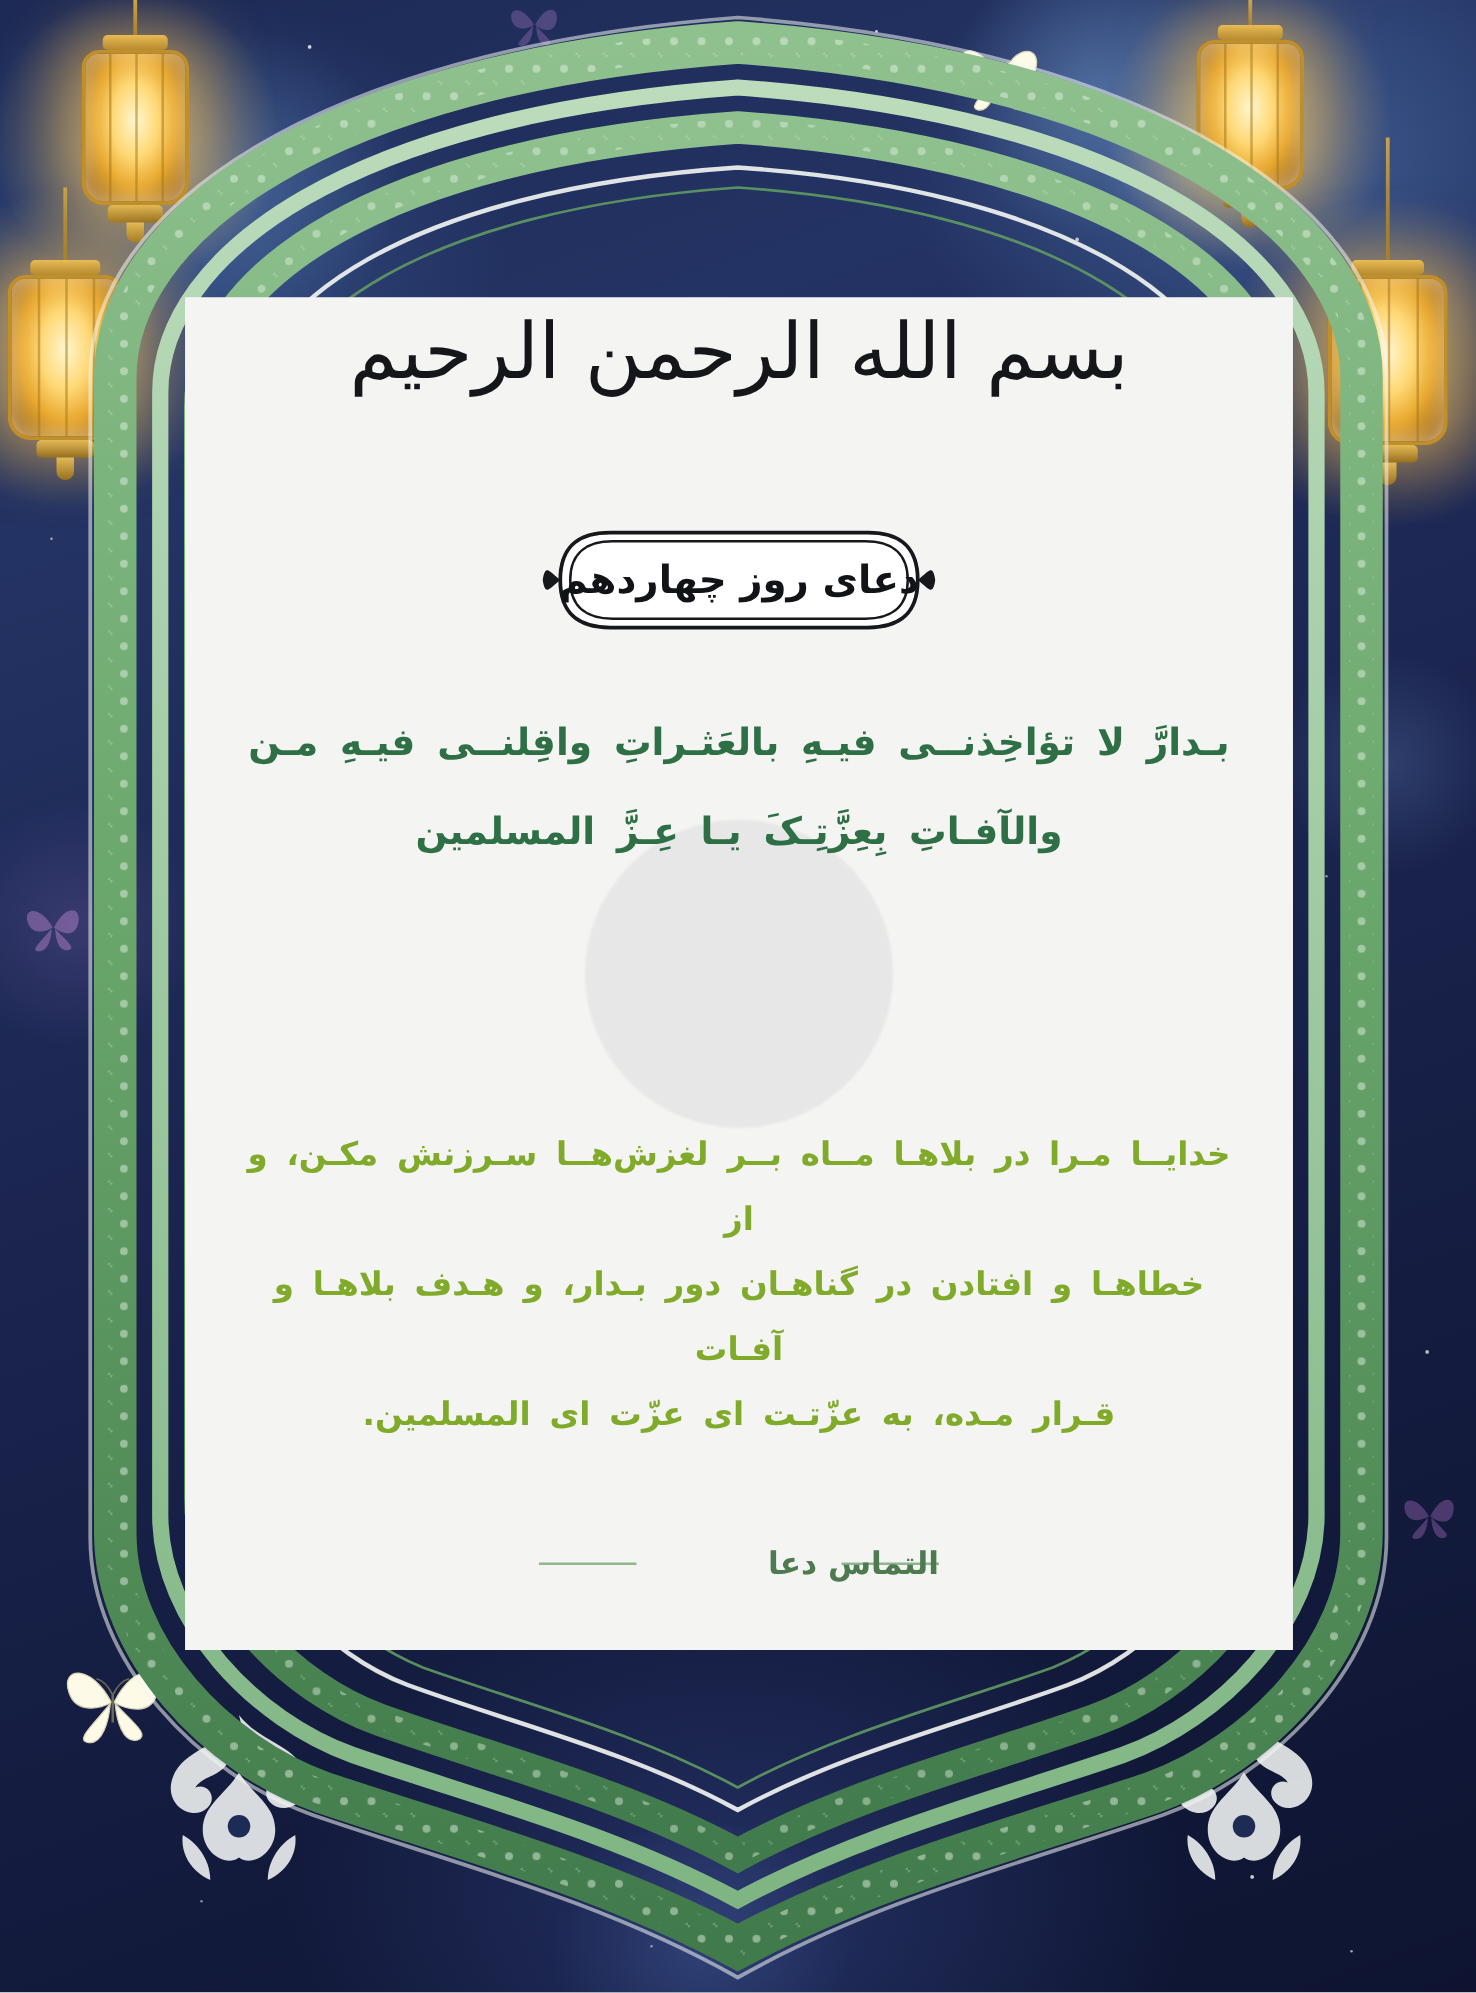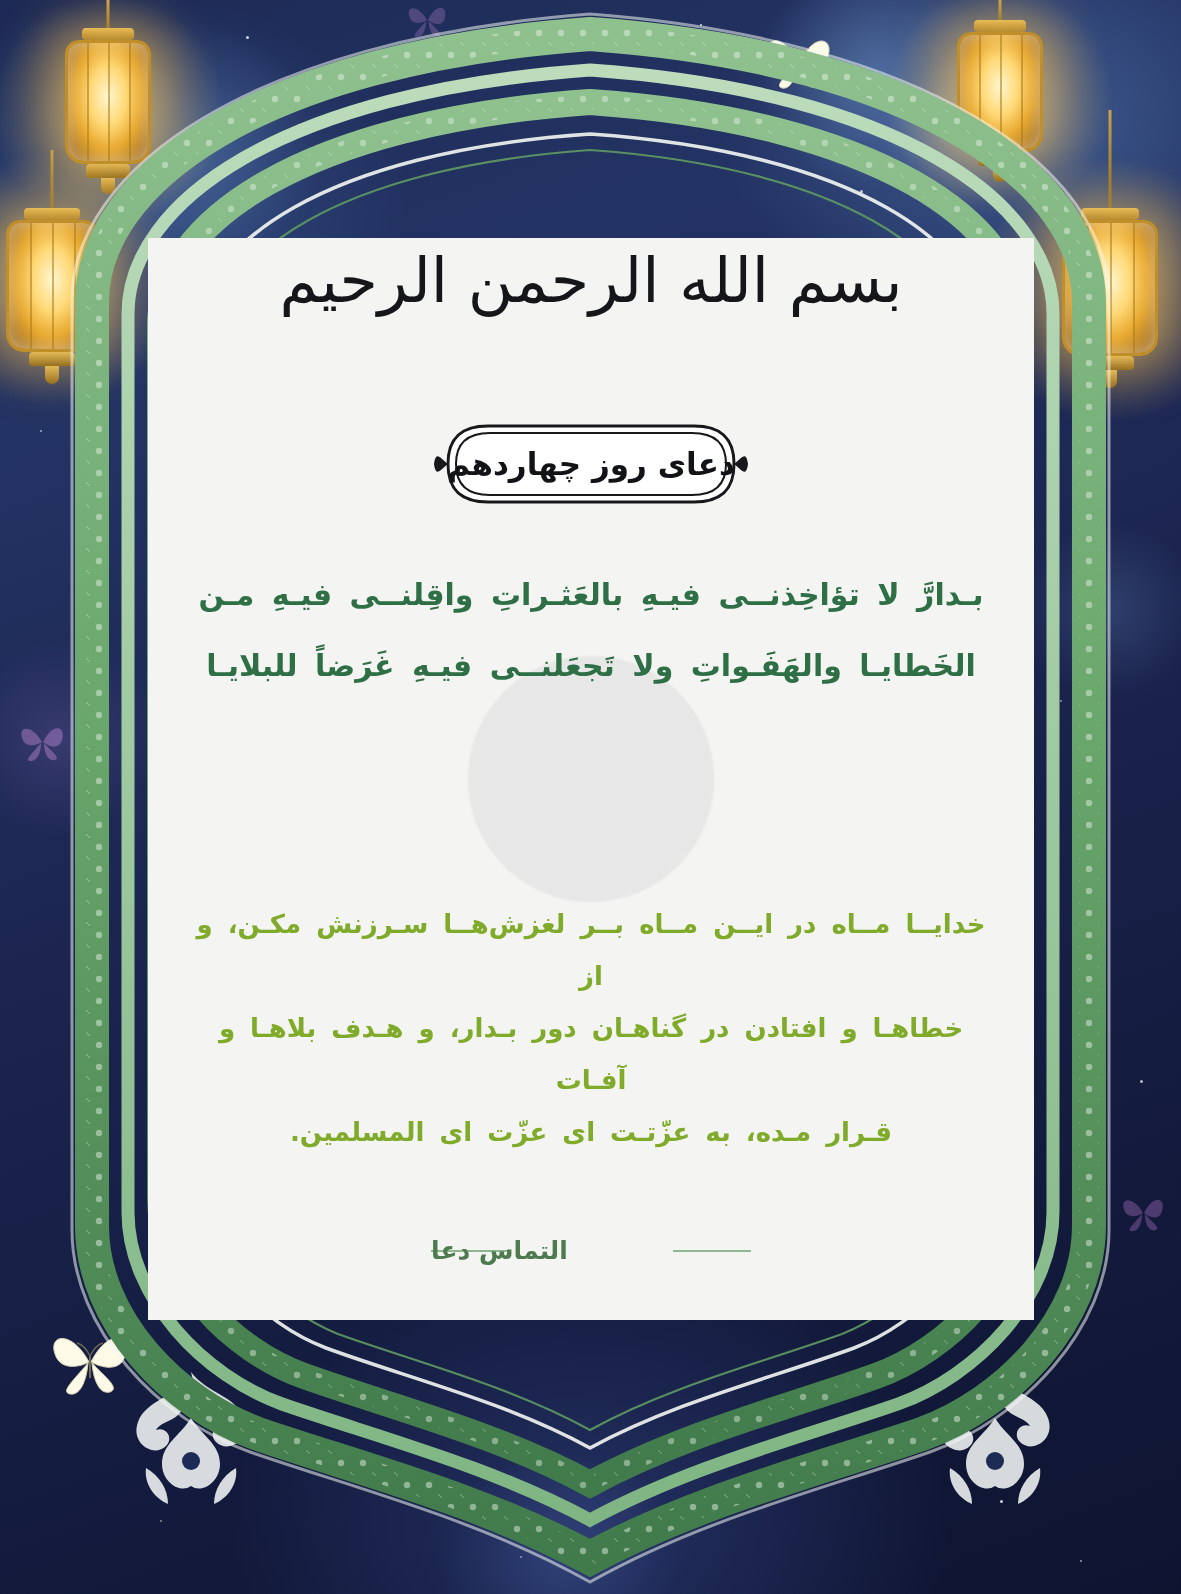--- a/index.html
+++ b/index.html
@@ -168,21 +168,21 @@
   #footer-ribbon {
     position: absolute;
     left: 50%;
     bottom: 48px;
     transform: translateX(-50%);
     width: 320px;
     height: 44px;
     z-index: 9;
     display: flex;
     align-items: center;
-    justify-content: flex-end;
+    justify-content: flex-start;
   }
   #footer-ribbon .label {
     position: relative;
     z-index: 2;
     font-size: 25px;
     font-weight: bold;
     color: #4e7a4f;
     direction: rtl;
   }
   #footer-ribbon .rule {
@@ -435,25 +435,25 @@
       </svg>
       <span class="label">دعای روز چهاردهم</span>
     </div>
 
     <div id="bismillah">
       <div class="glyph">بسم الله الرحمن الرحيم</div>
     </div>
 
     <div id="arabic">
       <span class="line">بـدارَّ لا تؤاخِذنــی فیـهِ بالعَثـراتِ واقِلنــی فیـهِ مـن</span>
-      <span class="line">الخَطایـا والهَفَـواتِ ولا تَجعَلنــی فیـهِ غَرَضاً للبلایـا</span>
+      <span class="line">والآفـاتِ بِعِزَّتِـکَ یـا عِـزَّ المسلمین</span>
     </div>
 
     <div id="persian">
-      <span class="line">خدایــا مــاه در ایــن مــاه بــر لغزش‌هــا سـرزنش مکـن، و از</span>
+      <span class="line">خدایــا مـرا در بلاهـا مــاه بــر لغزش‌هــا سـرزنش مکـن، و از</span>
       <span class="line">خطاهـا و افتادن در گناهـان دور بـدار، و هـدف بلاهـا و آفـات</span>
       <span class="line">قـرار مـده، به عزّتـت ای عزّت ای المسلمین.</span>
     </div>
 
     <div id="footer-ribbon">
       <div class="rule" style="left:0;width:78px;"></div>
       <div class="rule" style="right:0;width:78px;"></div>
       <span class="label">التماس دعا</span>
     </div>
   </div>

